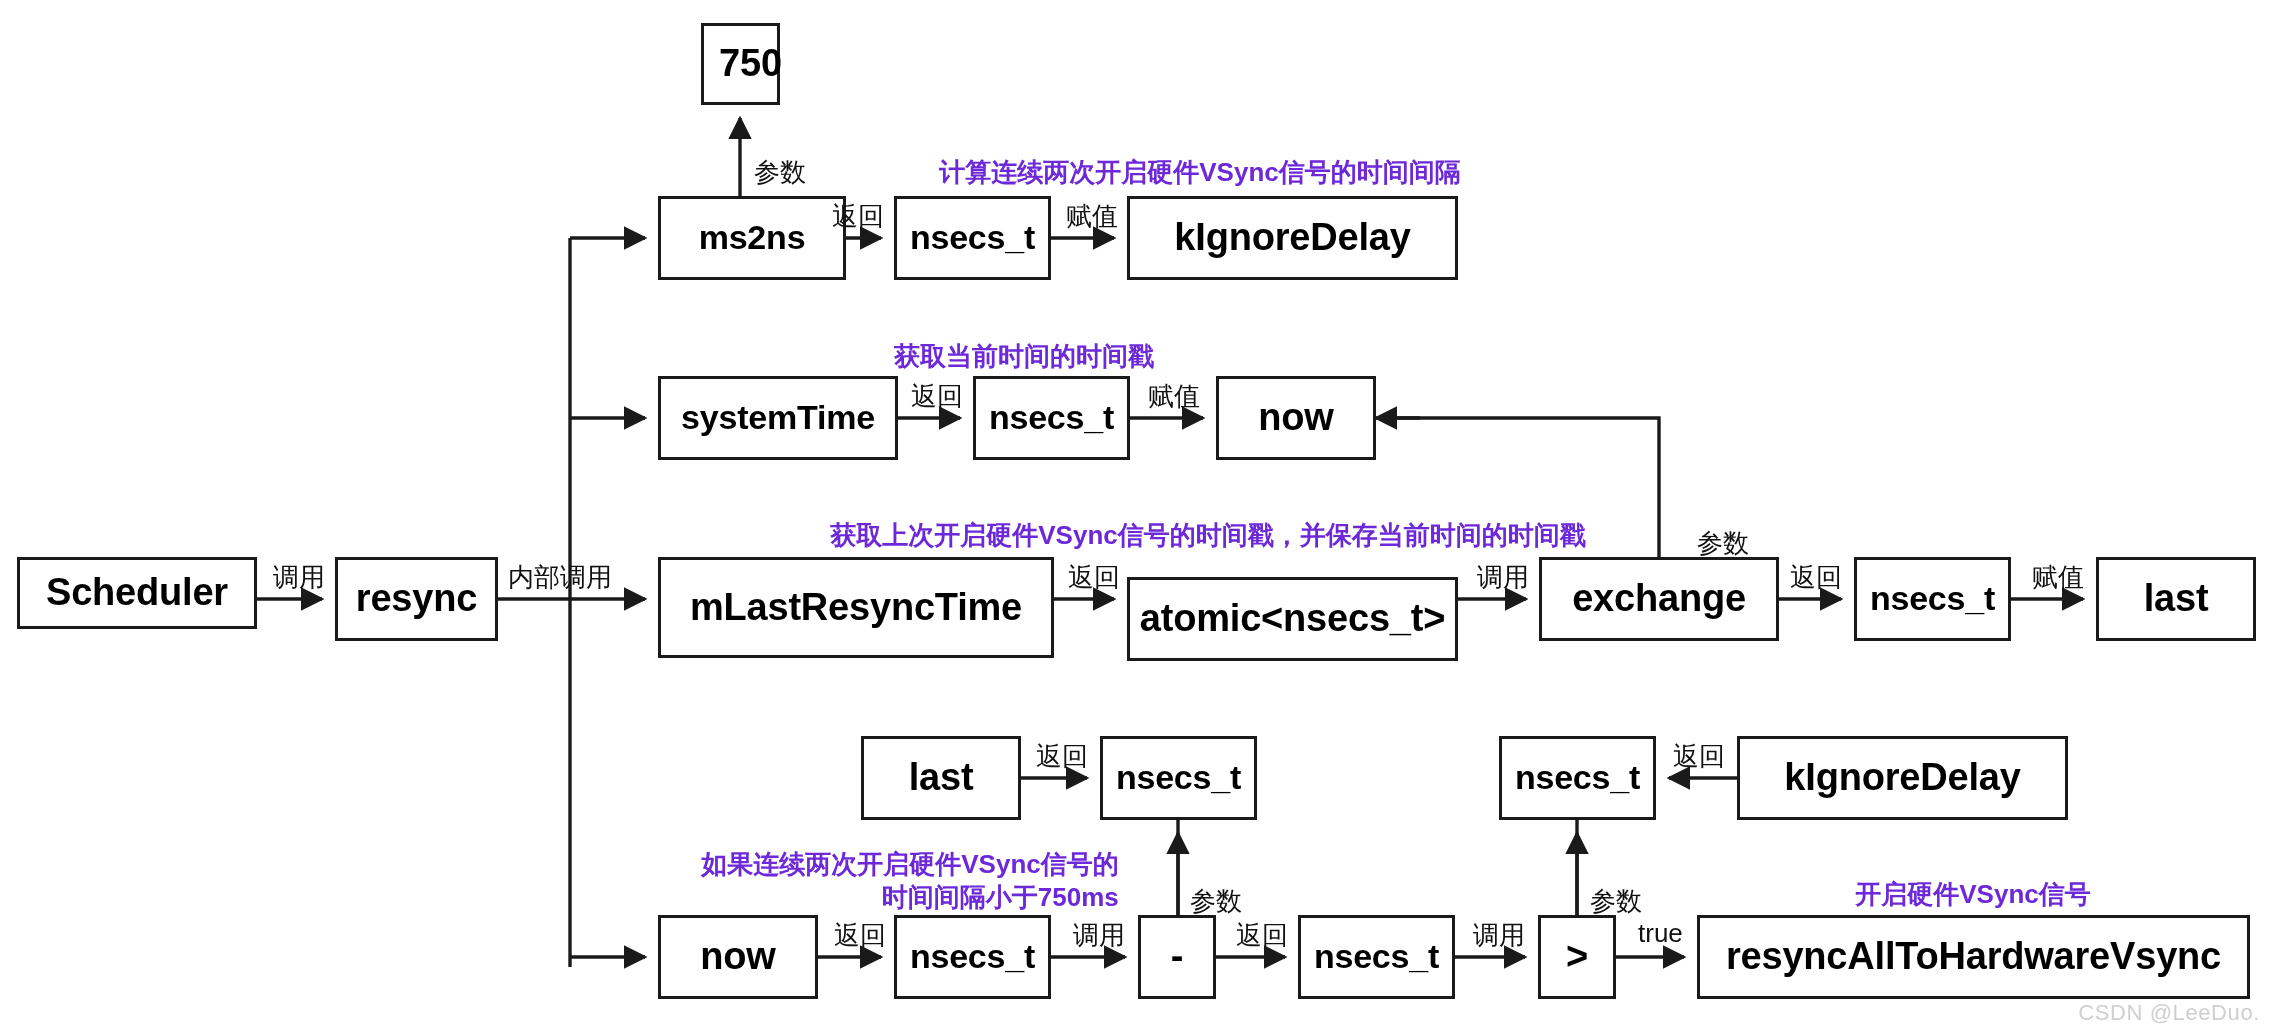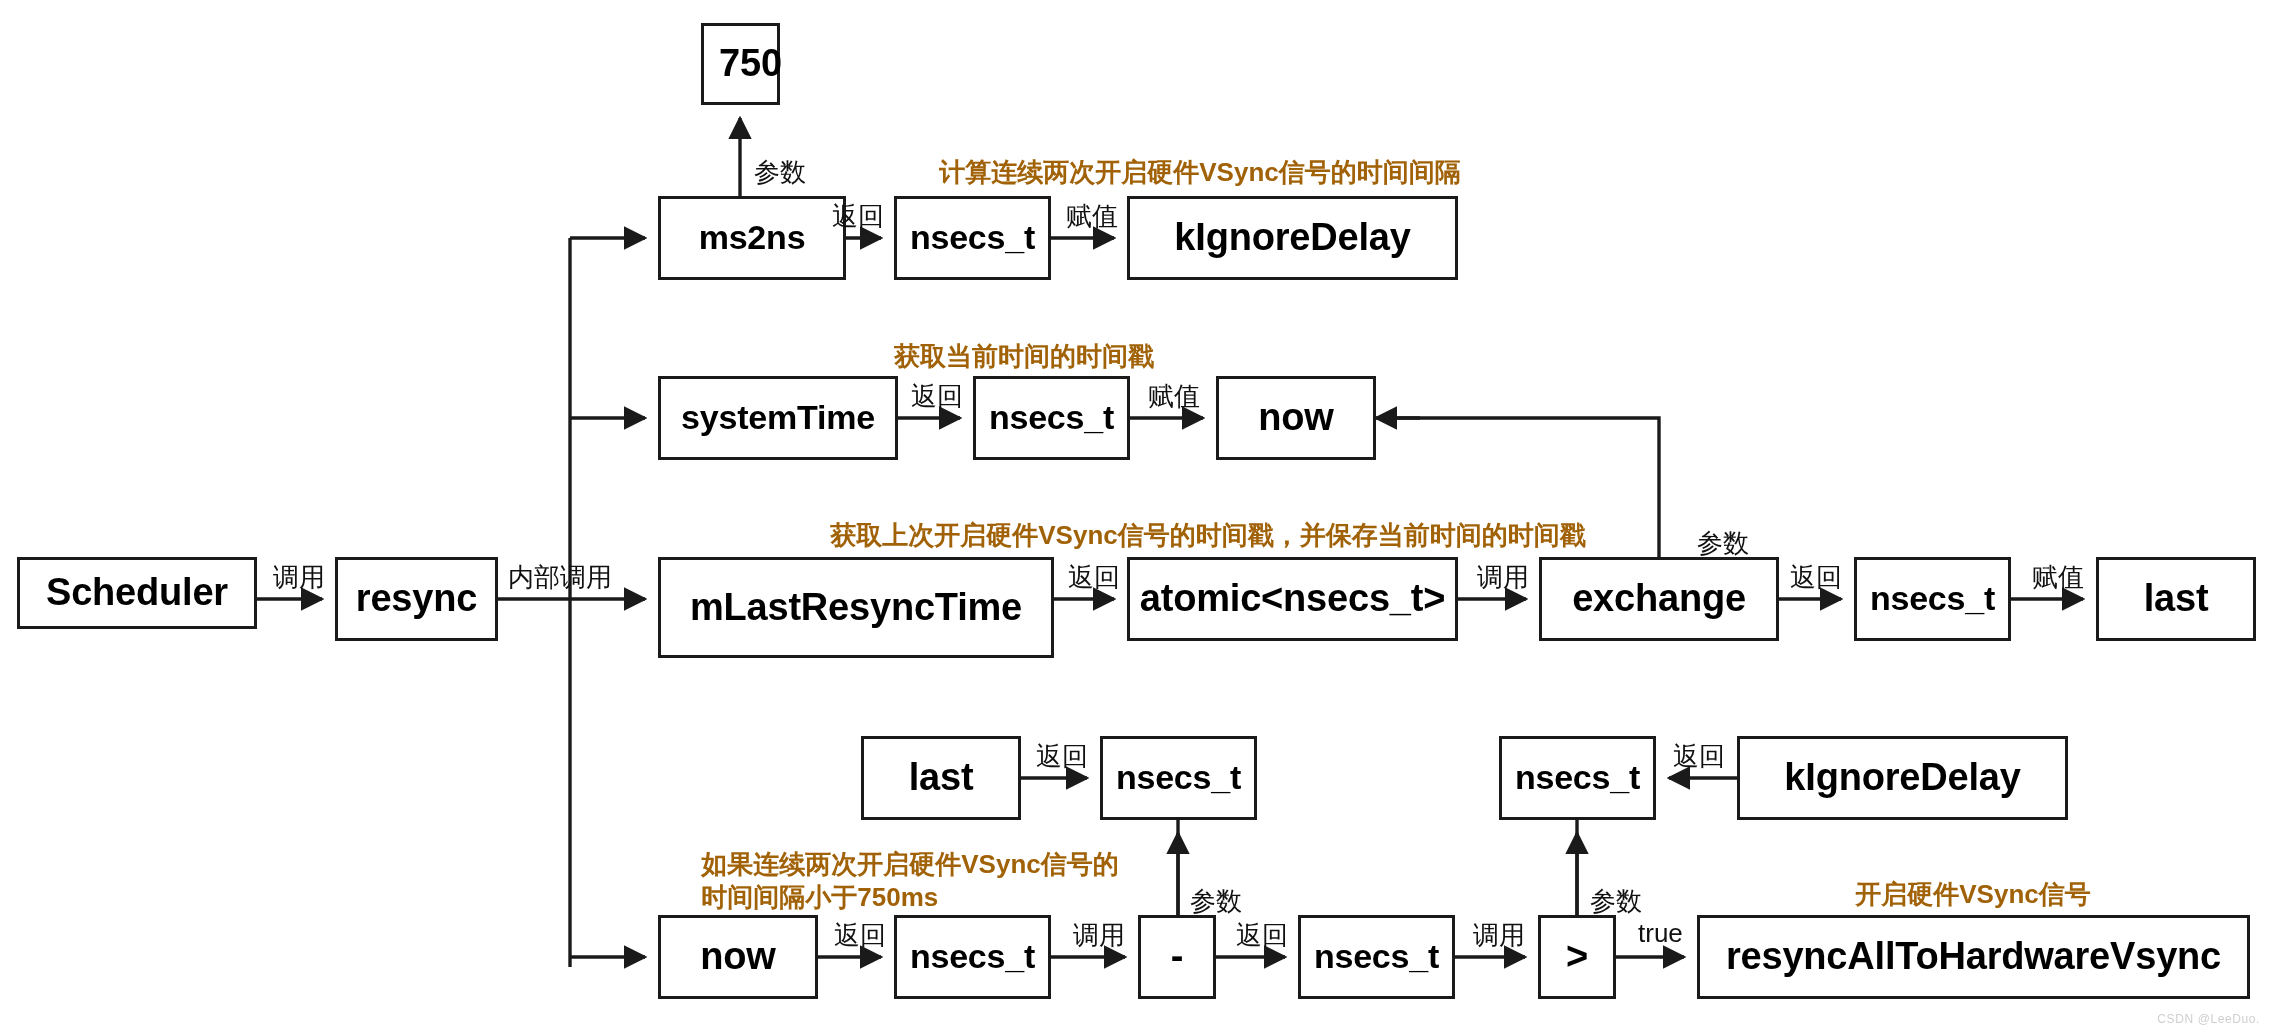--- a/index.html
+++ b/index.html
@@ -45,30 +45,30 @@
     position: absolute;
     font-size: 26px;
     color: #111111;
     white-space: nowrap;
     font-weight: normal;
   }
   .note {
     position: absolute;
     font-size: 26px;
     font-weight: bold;
-    color: #a16207;
+    color: #6d28d9;
     white-space: nowrap;
-    text-align: left;
+    text-align: right;
     line-height: 1.28;
   }
   .watermark {
     position: absolute;
     right: 14px;
     bottom: 8px;
-    font-size: 12px;
+    font-size: 22px;
     color: #cfcfcf;
     letter-spacing: 0.6px;
     font-weight: normal;
   }
 </style>
 </head>
 <body>
 
 <div id="canvas">
 
@@ -127,21 +127,21 @@
   <div class="node" style="left:894px;top:196px;width:157px;height:84px;">nsecs_t</div>
   <div class="node big" style="left:1127px;top:196px;width:331px;height:84px;">kIgnoreDelay</div>
 
   <div class="node" style="left:658px;top:376px;width:240px;height:84px;">systemTime</div>
   <div class="node" style="left:973px;top:376px;width:157px;height:84px;">nsecs_t</div>
   <div class="node big" style="left:1216px;top:376px;width:160px;height:84px;">now</div>
 
   <div class="node big" style="left:17px;top:557px;width:240px;height:72px;">Scheduler</div>
   <div class="node big" style="left:335px;top:557px;width:163px;height:84px;">resync</div>
   <div class="node big" style="left:658px;top:557px;width:396px;height:101px;">mLastResyncTime</div>
-  <div class="node big" style="left:1127px;top:557px;width:331px;height:84px;">atomic&lt;nsecs_t&gt;</div>
+  <div class="node big" style="left:1127px;top:577px;width:331px;height:84px;">atomic&lt;nsecs_t&gt;</div>
   <div class="node big" style="left:1539px;top:557px;width:240px;height:84px;">exchange</div>
   <div class="node" style="left:1854px;top:557px;width:157px;height:84px;">nsecs_t</div>
   <div class="node big" style="left:2096px;top:557px;width:160px;height:84px;">last</div>
 
   <div class="node big" style="left:861px;top:736px;width:160px;height:84px;">last</div>
   <div class="node" style="left:1100px;top:736px;width:157px;height:84px;">nsecs_t</div>
   <div class="node" style="left:1499px;top:736px;width:157px;height:84px;">nsecs_t</div>
   <div class="node big" style="left:1737px;top:736px;width:331px;height:84px;">kIgnoreDelay</div>
 
   <div class="node big" style="left:658px;top:915px;width:160px;height:84px;">now</div>

